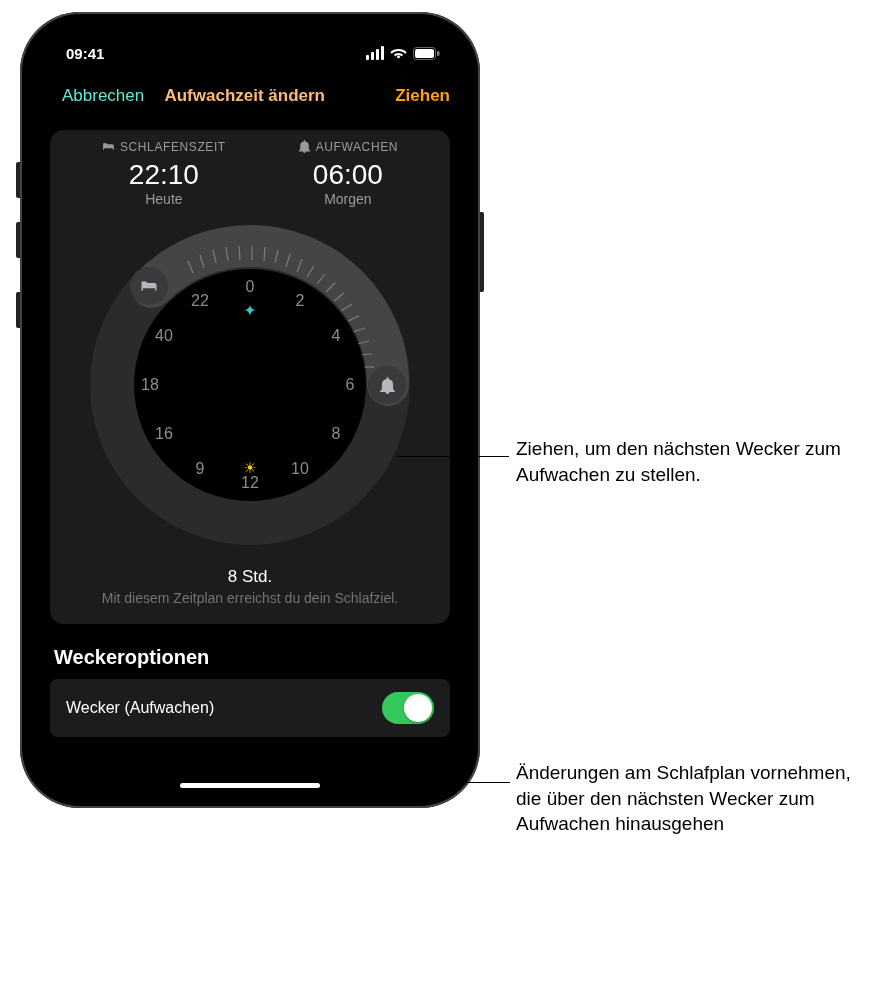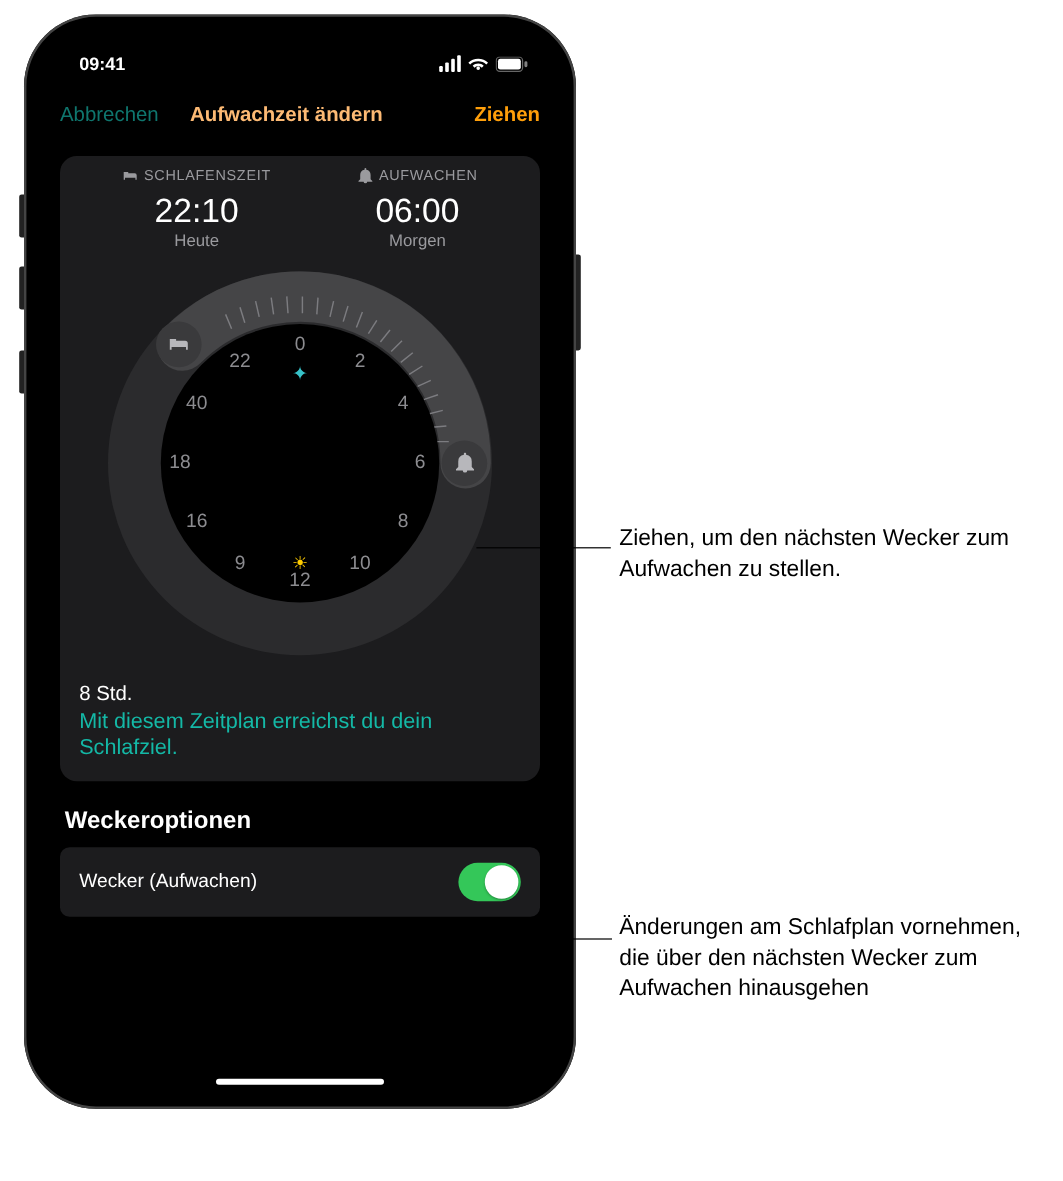--- a/index.html
+++ b/index.html
@@ -8,21 +8,21 @@
     background: #fff;
     width: 886px;
     height: 984px;
     position: relative;
   }
   .phone {
     position: absolute;
     left: 20px;
     top: 12px;
     width: 460px;
-    height: 912px;
+    height: 796px;
     background: #000;
     border-radius: 60px;
     padding: 12px;
     box-shadow: 0 0 0 2px #444 inset;
   }
   .phone::before { 
     content: "";
     position: absolute;
     left: -4px; top: 150px; width: 4px; height: 36px;
     background: #222; border-radius: 2px 0 0 2px;
@@ -62,21 +62,21 @@
   .signal span:nth-child(1){height:5px}
   .signal span:nth-child(2){height:8px}
   .signal span:nth-child(3){height:11px}
   .signal span:nth-child(4){height:14px}
   .wifi-svg, .battery-svg { display: block; }
   .nav-bar {
     display: flex; align-items: center; justify-content: space-between;
     padding: 18px 18px 10px 18px;
     font-size: 17px;
   }
-  .nav-cancel { color: #0f766e; }
+  .nav-cancel { color: #5eead4; margin-left: 12px; }
   .nav-title { color: #fdba74; font-weight: 600; margin-left: -50px;}
   .nav-done { color: #ff9f0a; font-weight: 600; }
   .content { padding: 0 18px; }
   .card {
     background: #1c1c1e;
     border-radius: 14px;
     padding: 9px 16px 18px;
     margin-top: 14px;
   }
   .times-row { display: flex; justify-content: space-around; text-align: center; }
@@ -112,23 +112,23 @@
   .handle-bell { right: 4px; top: 50%; transform: translateY(-50%); }
   .clock-num {
     position: absolute;
     color: #8c8c90;
     font-size: 16px;
     width: 30px; text-align: center;
     transform: translate(-50%,-50%);
   }
   .star-icon { position:absolute; left:50%; top:76px; transform:translateX(-50%); color:#37c2c9; font-size:16px;}
   .sun-icon { position:absolute; left:50%; bottom:68px; transform:translateX(-50%); color:#ffcc00; font-size:15px;}
-  .duration { margin-top: 22px; }
+  .duration { text-align: center; margin-top: 22px; }
   .duration .hrs { font-size: 17px; font-weight: 500; }
-  .duration .msg { font-size: 18px; color: #14b8a6; margin-top: 3px; }
+  .duration .msg { font-size: 14px; color: #737373; margin-top: 3px; }
   .health-btn {
     margin-top: 16px;
     background: #1c1c1e;
     border-radius: 12px;
     text-align: center;
     padding: 16px 10px;
     color: #ff9f0a;
     font-size: 15.5px;
     font-weight: 500;
   }

